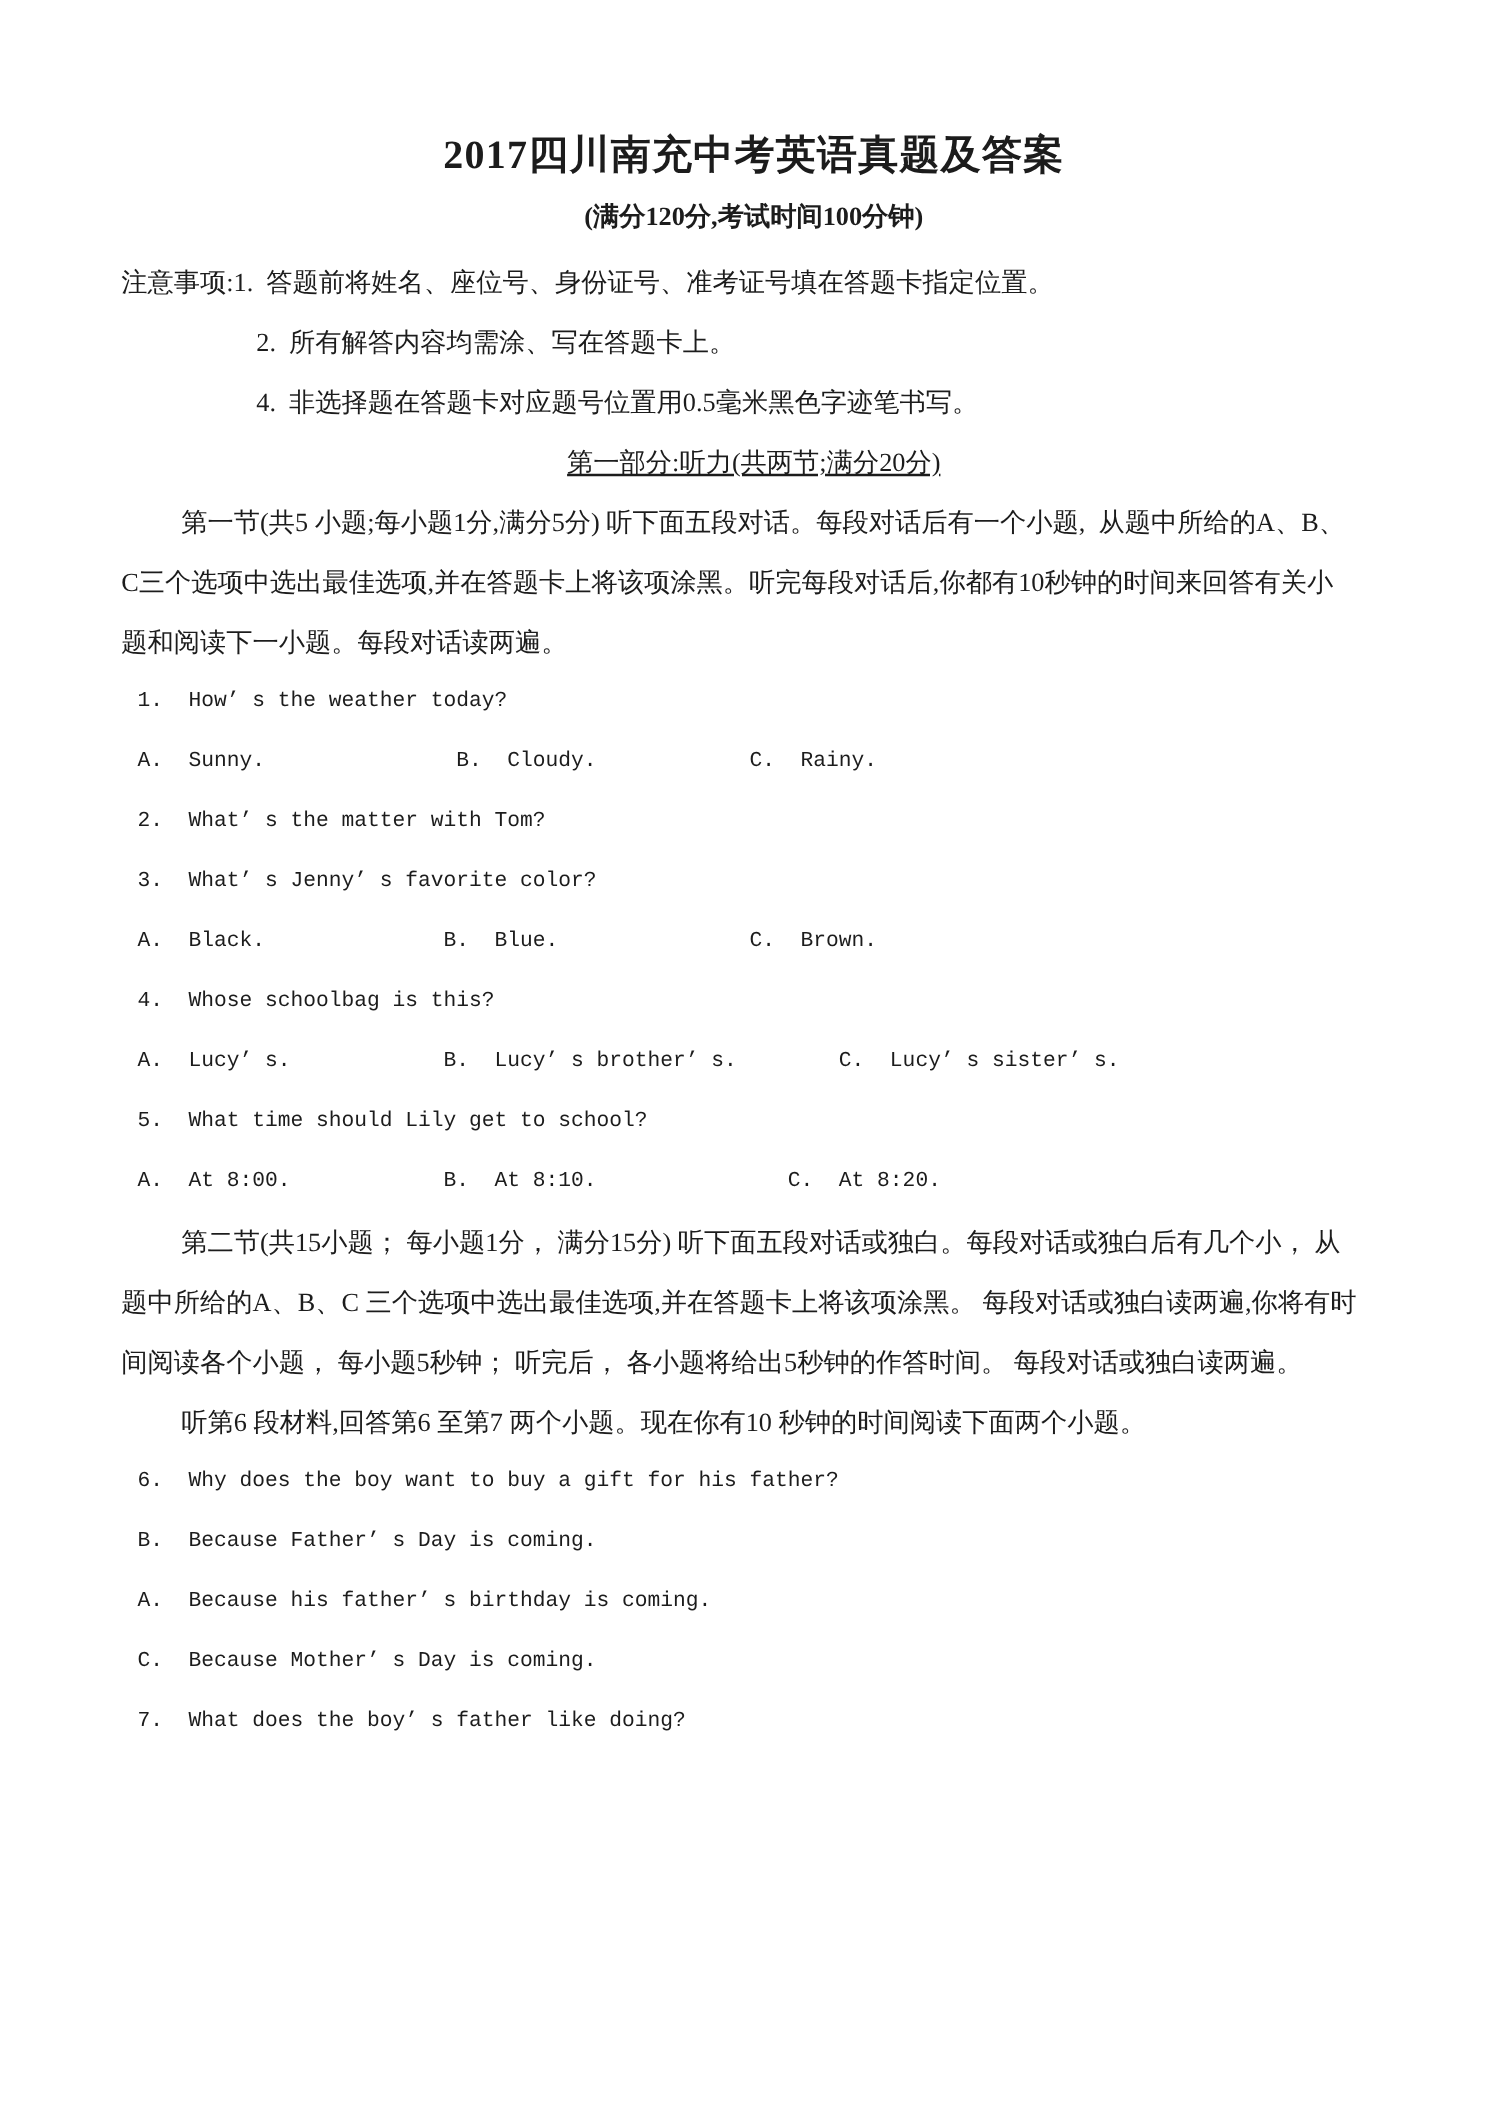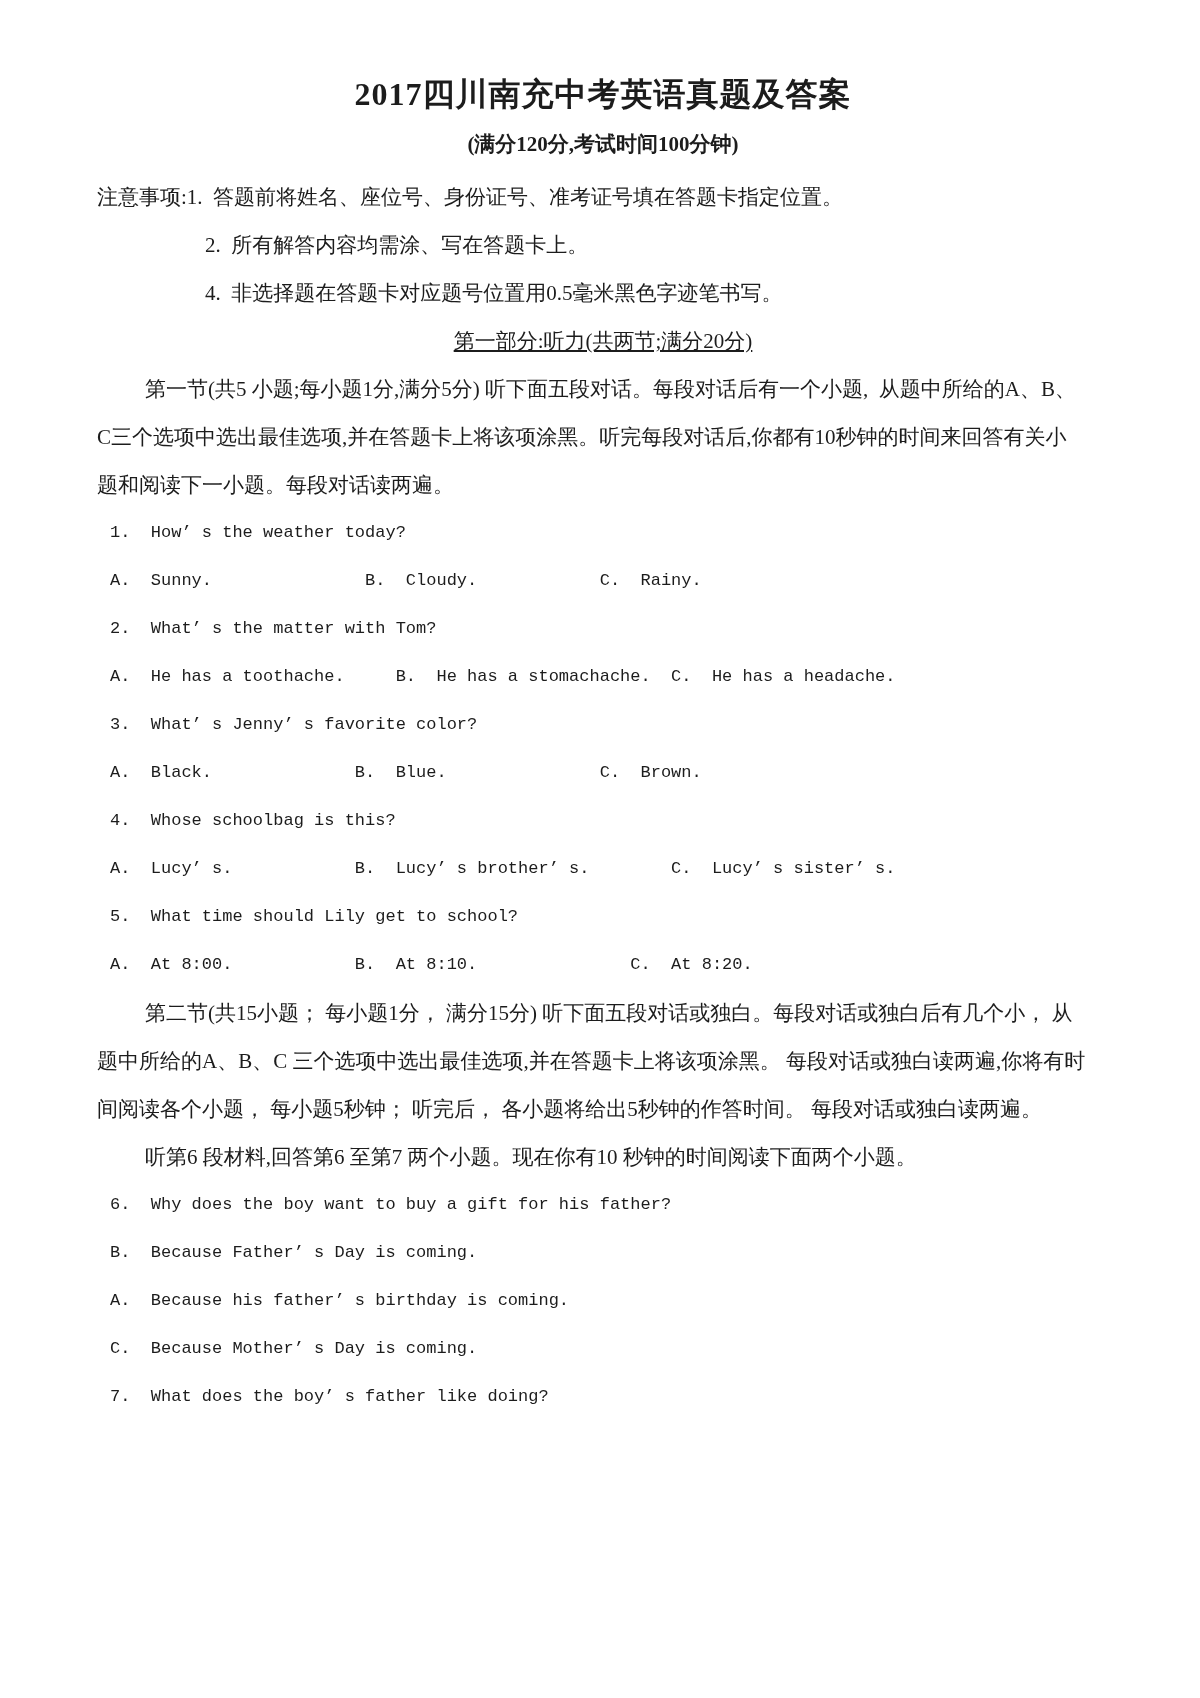--- a/index.html
+++ b/index.html
@@ -14,21 +14,21 @@
     overflow:hidden;
     font-family:"Liberation Serif","DejaVu Serif",serif;
   }
   .inner{
     position:absolute;
     left:97px;
     top:0;
     width:1012px;
   }
   .title{
-    margin-top:71px;
+    margin-top:100px;
     text-align:center;
     font-size:32px;
     font-weight:bold;
     line-height:46px;
     letter-spacing:1px;
     white-space:pre;
   }
   .subtitle{
     text-align:center;
     font-size:21px;
@@ -76,21 +76,20 @@
       <div class="line cn center">第一部分:听力(共两节;满分20分)</div>
 
       <div class="line cn ind2">第一节(共5 小题;每小题1分,满分5分) 听下面五段对话。每段对话后有一个小题,  从题中所给的A、B、</div>
       <div class="line cn">C三个选项中选出最佳选项,并在答题卡上将该项涂黑。听完每段对话后,你都有10秒钟的时间来回答有关小</div>
       <div class="line cn">题和阅读下一小题。每段对话读两遍。</div>
 
       <div class="line en">1.  How’ s the weather today?</div>
       <div class="line en">A.  Sunny.               B.  Cloudy.            C.  Rainy.</div>
 
       <div class="line en">2.  What’ s the matter with Tom?</div>
-      <div class="line en">A.  He has a toothache.     B.  He has a stomachache.  C.  He has a headache.</div>
 
       <div class="line en">3.  What’ s Jenny’ s favorite color?</div>
       <div class="line en">A.  Black.              B.  Blue.               C.  Brown.</div>
 
       <div class="line en">4.  Whose schoolbag is this?</div>
       <div class="line en">A.  Lucy’ s.            B.  Lucy’ s brother’ s.        C.  Lucy’ s sister’ s.</div>
 
       <div class="line en">5.  What time should Lily get to school?</div>
       <div class="line en">A.  At 8:00.            B.  At 8:10.               C.  At 8:20.</div>
 

